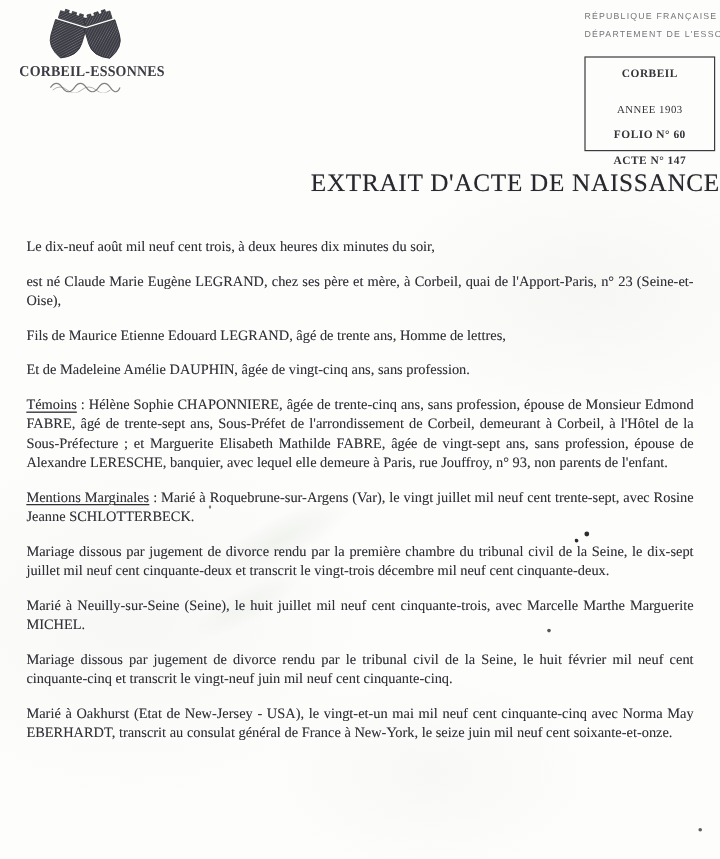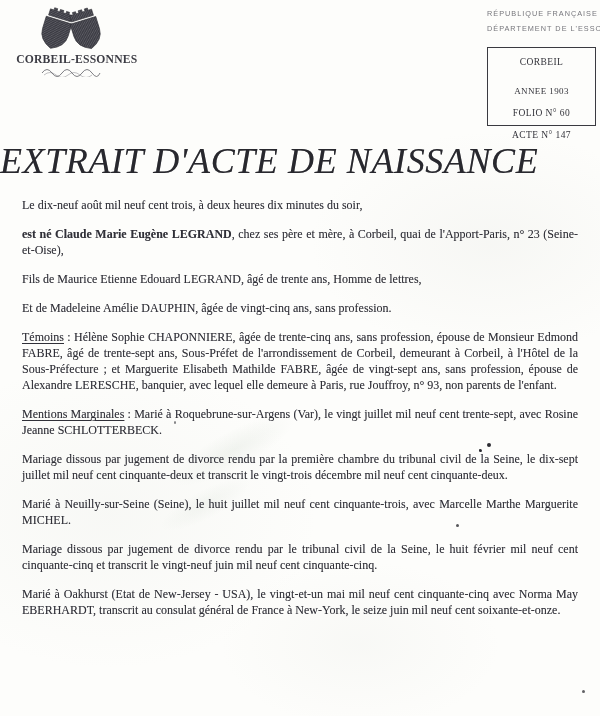--- a/index.html
+++ b/index.html
@@ -35,43 +35,42 @@
   .registry-box{
     position:absolute;left:487px;top:47px;width:109px;height:79px;
     border:1px solid #3a3a40;
     text-align:center;
     font-family:"Liberation Serif", serif;
     color:#33333a;
     box-sizing:border-box;
     padding-top:9px;
   }
   .rb-line{font-size:9.5px;letter-spacing:.4px;line-height:11px;}
-  .rb-bold{font-weight:normal;}
+  .rb-bold{font-weight:bold;}
   .rb-gap1{margin-top:18px;font-size:9px;}
   .rb-gap2{margin-top:11px;}
   
   .title{
     position:absolute;top:140px;left:0;width:100%;
-    margin:0;text-align:left;
+    margin:0;text-align:right;
     font-family:"Liberation Serif", serif;
     font-weight:normal;
-    font-size:36px;letter-spacing:.6px;
+    font-size:21px;letter-spacing:.6px;
     color:#28282e;
     text-shadow:0 0 .6px rgba(40,40,46,.45);
-    font-style:italic;
   }
   
   .content{
     position:absolute;top:185px;left:22px;width:556px;
     font-size:12px;line-height:16px;
     text-align:justify;text-align-last:left;
     text-shadow:0 0 .5px rgba(48,48,56,.35);
   }
   .content p{margin:12px 0 13px 0;}
-  .b{font-weight:bold;}
+  .b{font-weight:normal;}
   .u{text-decoration:underline;text-underline-offset:2px;}
   sup{font-size:8px;line-height:0;}
   
   .watermark{
     position:absolute;left:118px;top:388px;width:230px;height:140px;
     transform:rotate(-28deg);
     background:
       radial-gradient(ellipse 95px 26px at 52% 45%, rgba(140,165,140,.10), transparent 72%),
       radial-gradient(ellipse 70px 20px at 30% 70%, rgba(140,165,140,.08), transparent 72%);
     pointer-events:none;

